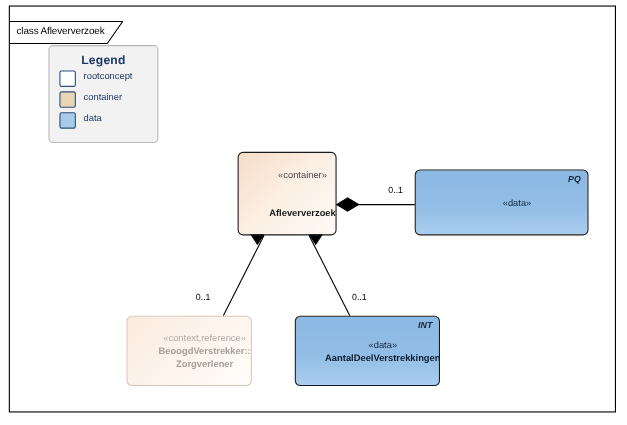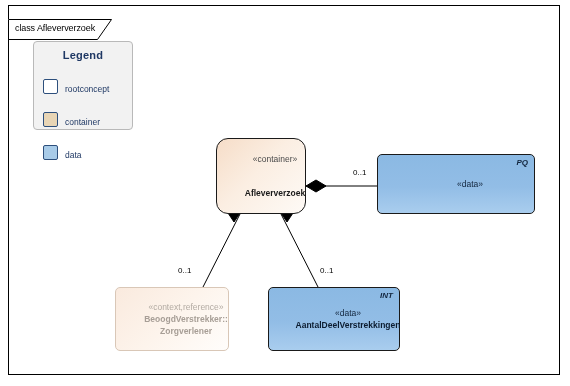--- a/index.html
+++ b/index.html
@@ -49,42 +49,42 @@
     top: 4px;
     font-size: 9px;
     color: #000000;
     white-space: nowrap;
     letter-spacing: -0.1px;
   }
 
   
   #legend {
     position: absolute;
-    left: 33px;
+    left: 44px;
     top: 41px;
     width: 100px;
     height: 89px;
     box-sizing: border-box;
     background: #f2f2f2;
     border: 1px solid #b9b9b9;
     border-radius: 4px;
   }
   #legend-title {
     text-align: center;
     font-size: 11px;
     font-weight: bold;
     color: #1f3864;
     margin-top: 7px;
     letter-spacing: 0.2px;
   }
   .legend-row {
     display: flex;
-    align-items: flex-end;
+    align-items: flex-start;
     margin-left: 9px;
-    margin-top: 17px;
+    margin-top: 3px;
     height: 16px;
   }
   .legend-swatch {
     width: 15px;
     height: 15px;
     border: 1px solid #2d4f7c;
     border-radius: 2px;
     box-sizing: border-box;
     flex: none;
   }
@@ -211,21 +211,21 @@
   <polygon points="240,213 234,222 228,213 234,204" fill="#000000" stroke="#000000" stroke-width="1"></polygon>
 
   <line x1="281" y1="214" x2="318" y2="287" stroke="#000000" stroke-width="1"></line>
   <polygon points="281,213 287,222 293,213 287,204" fill="#000000" stroke="#000000" stroke-width="1"></polygon>
 </svg>
 
 <span class="mult-label" style="left:353px; top:168px;">0..1</span>
 <span class="mult-label" style="left:178px; top:266px;">0..1</span>
 <span class="mult-label" style="left:320px; top:266px;">0..1</span>
 
-<div class="uml-box style-container" style="left:216px; top:138px; width:90px; height:76px;border-radius:12px;">
+<div class="uml-box style-container" style="left:216px; top:138px; width:90px; height:76px;">
   <div class="uml-stereotype">«container»</div>
   <div class="uml-name">Afleververzoek</div>
 </div>
 
 <div class="uml-box style-data" style="left:377px; top:154px; width:158px; height:60px;">
   <span class="uml-tag">PQ</span>
   <div class="uml-stereotype">«data»</div>
 </div>
 
 <div class="uml-box style-data" style="left:268px; top:287px; width:132px; height:64px;">

